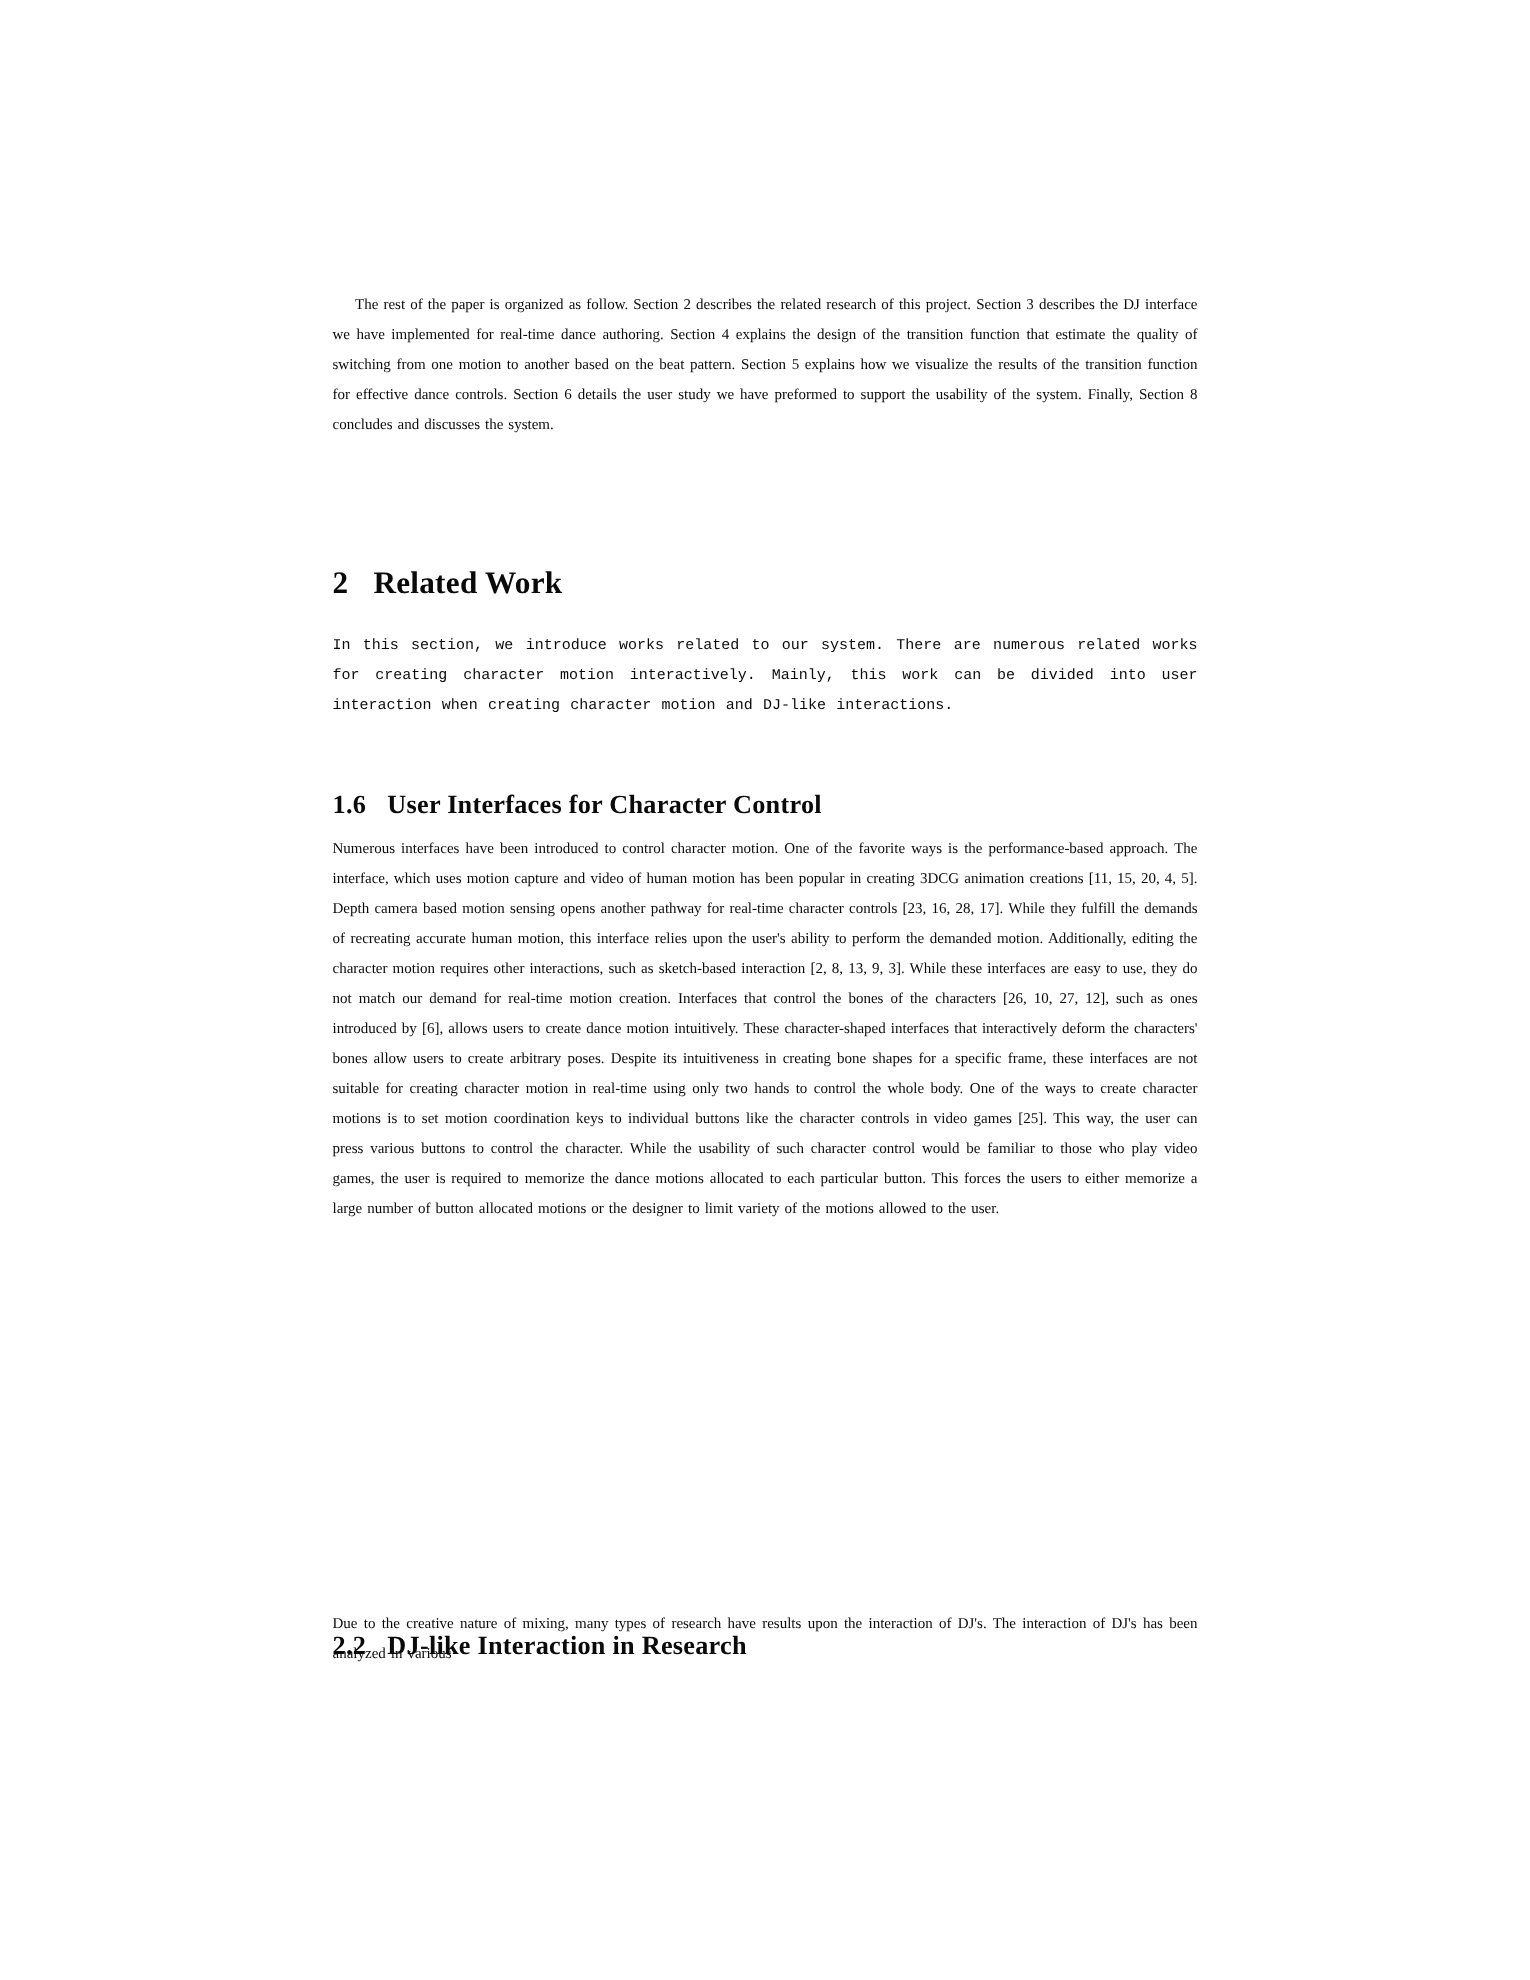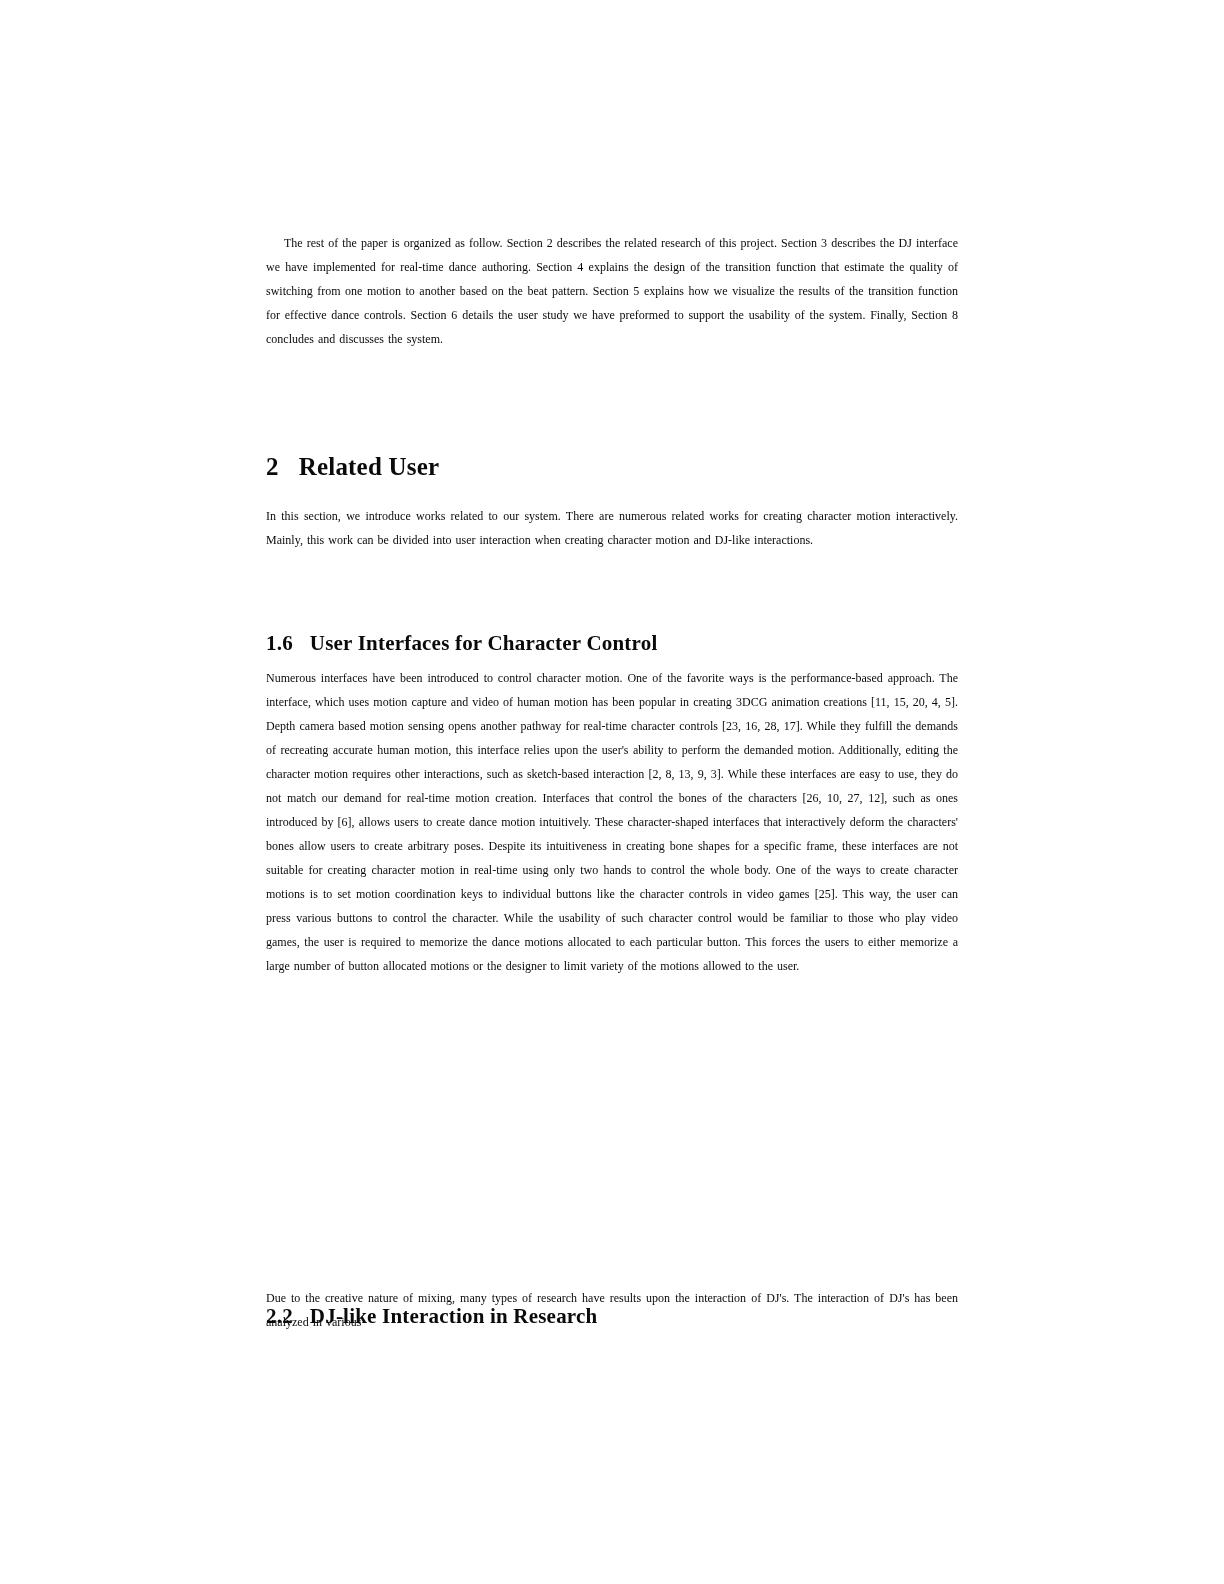--- a/index.html
+++ b/index.html
@@ -49,24 +49,24 @@
   .subsec-heading .subsec-num { margin-right: 17px; }
 </style>
 </head>
 <body>
 
 <div class="page">
 
   <p class="block body-par indent" style="top: 231px;">The rest of the paper is organized as follow. Section 2 describes the related research of this project. Section 3 describes the DJ interface we have implemented for real-time dance authoring. Section 4 explains the design of the transition function that estimate the quality of switching from one motion to another based on the beat pattern. Section 5 explains how we visualize the results of the transition function for effective dance controls. Section 6 details the user study we have preformed to support the usability of the system. Finally, Section 8 concludes and discusses the system.</p>
 
   <h1 class="block sec-heading" style="top: 453px;">
-    <span class="sec-num">2</span><span class="sec-title">Related User</span>
+    <span class="sec-num">2</span><span class="sec-title">Related Work</span>
   </h1>
 
-  <p class="block body-par" style="top: 504px;">In this section, we introduce works related to our system. There are numerous related works for creating character motion interactively. Mainly, this work can be divided into user interaction when creating character motion and DJ-like interactions.</p>
+  <p class="block body-par" style="top: 504px; font-family: Liberation Mono, monospace;">In this section, we introduce works related to our system. There are numerous related works for creating character motion interactively. Mainly, this work can be divided into user interaction when creating character motion and DJ-like interactions.</p>
 
   <h2 class="block subsec-heading" style="top: 631px;">
     <span class="subsec-num">1.6</span><span class="subsec-title">User Interfaces for Character Control</span>
   </h2>
 
   <p class="block body-par" style="top: 666px;">Numerous interfaces have been introduced to control character motion. One of the favorite ways is the performance-based approach. The interface, which uses motion capture and video of human motion has been popular in creating 3DCG animation creations [11, 15, 20, 4, 5]. Depth camera based motion sensing opens another pathway for real-time character controls [23, 16, 28, 17]. While they fulfill the demands of recreating accurate human motion, this interface relies upon the user's ability to perform the demanded motion. Additionally, editing the character motion requires other interactions, such as sketch-based interaction [2, 8, 13, 9, 3]. While these interfaces are easy to use, they do not match our demand for real-time motion creation. Interfaces that control the bones of the characters [26, 10, 27, 12], such as ones introduced by [6], allows users to create dance motion intuitively. These character-shaped interfaces that interactively deform the characters' bones allow users to create arbitrary poses. Despite its intuitiveness in creating bone shapes for a specific frame, these interfaces are not suitable for creating character motion in real-time using only two hands to control the whole body. One of the ways to create character motions is to set motion coordination keys to individual buttons like the character controls in video games [25]. This way, the user can press various buttons to control the character. While the usability of such character control would be familiar to those who play video games, the user is required to memorize the dance motions allocated to each particular button. This forces the users to either memorize a large number of button allocated motions or the designer to limit variety of the motions allowed to the user.</p>
 
   <h2 class="block subsec-heading" style="top: 1304px;">
     <span class="subsec-num">2.2</span><span class="subsec-title">DJ-like Interaction in Research</span>
   </h2>

